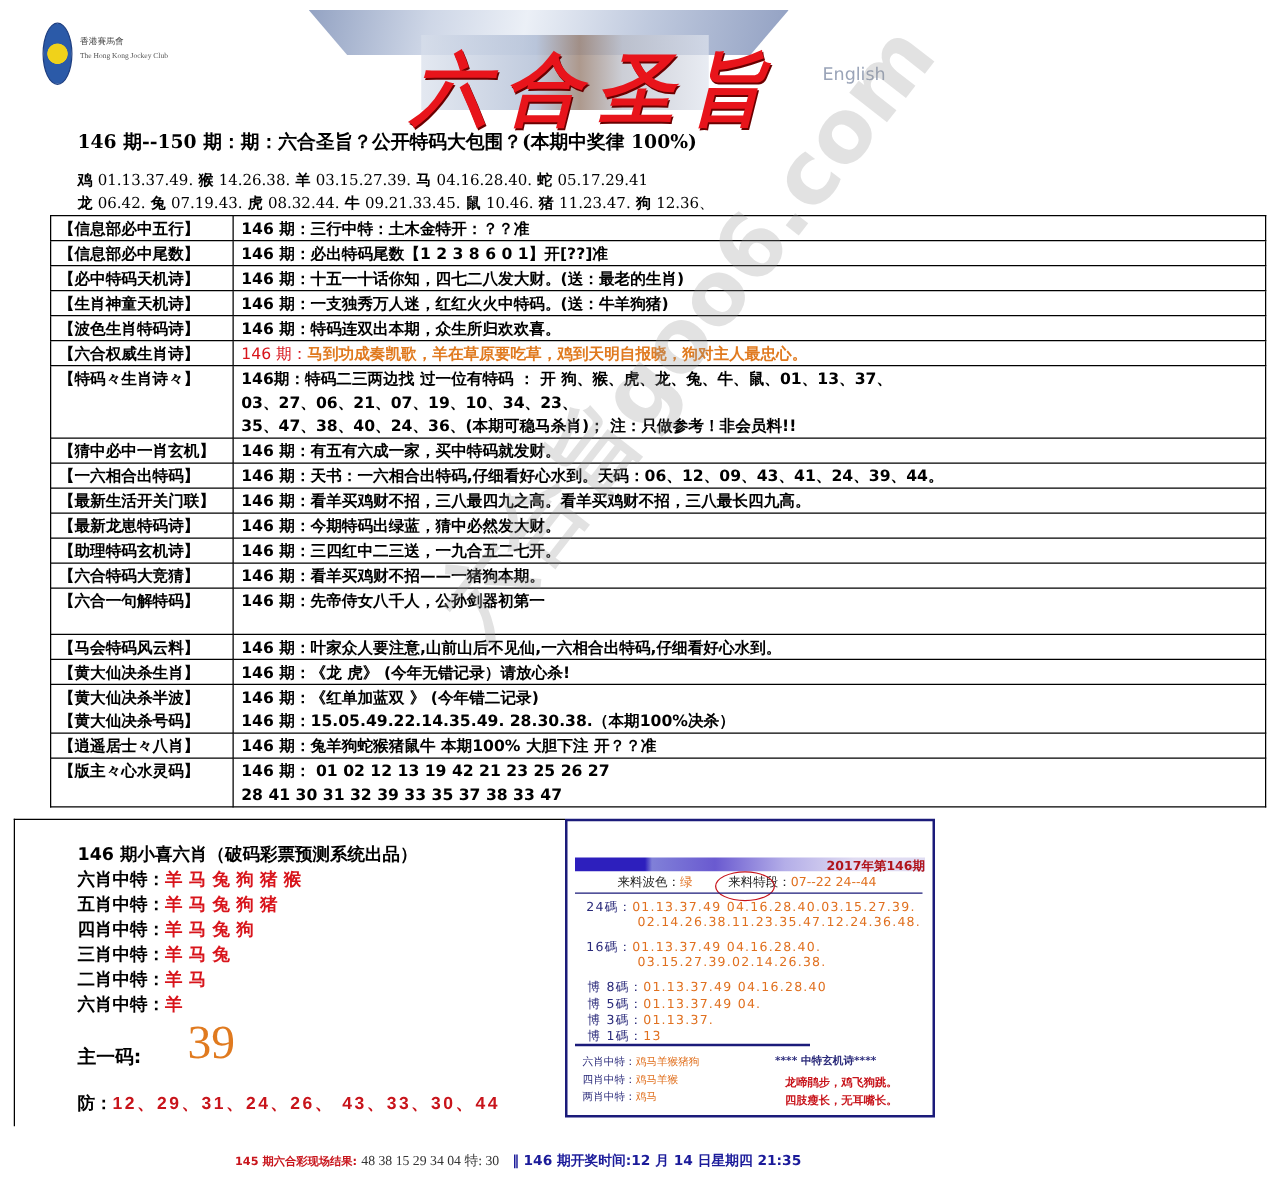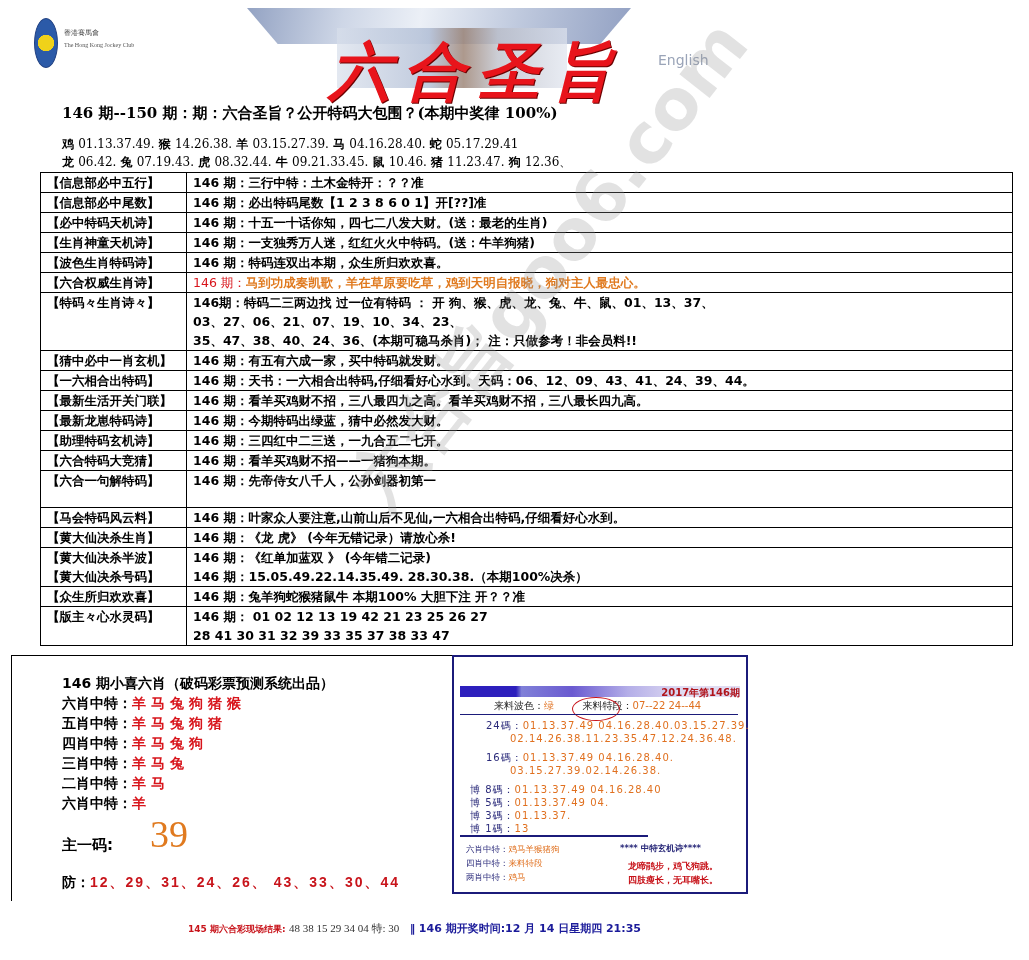--- a/index.html
+++ b/index.html
@@ -50,21 +50,21 @@
   
   .forum { left: 452px; top: 655px; width: 292px; height: 235px; border: 2px solid #1b1b7a; background: #fff; font-family: "DejaVu Sans", sans-serif; }
   .forum-title { position: absolute; left: 56px; top: 4px; font-size: 17px; font-weight: bold; color: #2a2a9a; white-space: nowrap; }
   .forum-title .ed { font-size: 11px; color: #c8141b; }
   .forum-bar { position: absolute; left: 6px; top: 29px; width: 280px; height: 11px; background: linear-gradient(90deg, #2d1fbd 0%, #2d1fbd 20%, #8080d8 22%, #6a5ad0 40%, #b4aee8 60%, #e0dcf2 80%); }
   .forum-year { position: absolute; right: 6px; top: 29px; font-size: 10px; font-weight: bold; color: #b0141b; }
   .forum-src { position: absolute; left: 40px; top: 42px; font-size: 10px; color: #222; white-space: nowrap; }
   .forum-src .o { color: #e0701f; }
   .forum-line { position: absolute; left: 6px; top: 57px; width: 278px; height: 1px; background: #1b1b7a; }
   .forum-stamp { position: absolute; left: 118px; top: 40px; width: 46px; height: 22px; border: 1px solid #c8141b; border-radius: 50%; }
-  .forum-row { position: absolute; left: 32px; font-size: 10px; color: #2a2a7a; white-space: nowrap; letter-spacing: 1px; }
+  .forum-row { position: absolute; left: 15px; font-size: 10px; color: #2a2a7a; white-space: nowrap; letter-spacing: 1px; }
   .forum-row .o { color: #e0701f; }
   .forum-line2 { position: absolute; left: 6px; top: 178px; width: 188px; height: 2px; background: #1b1b7a; }
   .forum-sub { position: absolute; left: 12px; font-size: 8.5px; color: #2a2a7a; white-space: nowrap; }
   .forum-sub .o { color: #e0701f; }
   .forum-poem-h { position: absolute; left: 166px; top: 186px; font-size: 8.5px; color: #2a2a7a; font-weight: bold; white-space: nowrap; }
   .forum-poem { position: absolute; left: 174px; font-size: 9px; color: #c8141b; font-weight: bold; white-space: nowrap; }
 
   
   .footer { left: 188px; top: 905px; font-size: 11px; white-space: nowrap; font-family: "DejaVu Sans", sans-serif; margin-top: 16px; }
   .footer .r { color: #c8141b; font-weight: bold; font-size: 9px; }
@@ -183,21 +183,21 @@
         <td class="lbl">
           <div>【黄大仙决杀半波】</div>
           <div>【黄大仙决杀号码】</div>
         </td>
         <td class="val">
           <div>146 期：《红单加蓝双 》        (今年错二记录)</div>
           <div>146  期：15.05.49.22.14.35.49.  28.30.38.（本期100%决杀）</div>
         </td>
       </tr>
     <tr class="row-h20">
-        <td class="lbl">【众生所归欢欢喜】</td>
+        <td class="lbl">【逍遥居士々八肖】</td>
         <td class="val">146  期：兔羊狗蛇猴猪鼠牛  本期100%  大胆下注          开？？准</td>
       </tr>
     <tr>
         <td class="lbl">【版主々心水灵码】</td>
         <td class="val">
           <div>146 期：   01  02  12  13  19  42  21  23  25  26  27</div>
           <div>28  41  30  31  32  39  33  35  37  38  33  47</div>
         </td>
       </tr>
   </tbody>
@@ -229,21 +229,21 @@
   <div class="forum-row" style="top:108px; left:56px"><span class="o">03.15.27.39.02.14.26.38.</span></div>
 
   <div class="forum-row" style="top:126px; left:16px"><span>博 8碼：</span><span class="o">01.13.37.49 04.16.28.40</span></div>
   <div class="forum-row" style="top:139px; left:16px"><span>博 5碼：</span><span class="o">01.13.37.49 04.</span></div>
   <div class="forum-row" style="top:152px; left:16px"><span>博 3碼：</span><span class="o">01.13.37.</span></div>
   <div class="forum-row" style="top:165px; left:16px"><span>博 1碼：</span><span class="o">13</span></div>
 
   <div class="forum-line2"></div>
 
   <div class="forum-sub" style="top:187px"><span>六肖中特：</span><span class="o">鸡马羊猴猪狗</span></div>
-  <div class="forum-sub" style="top:201px"><span>四肖中特：</span><span class="o">来料特段</span></div>
+  <div class="forum-sub" style="top:201px"><span>四肖中特：</span><span class="o">鸡马羊猴</span></div>
   <div class="forum-sub" style="top:215px"><span>两肖中特：</span><span class="o">鸡马</span></div>
 
   <div class="forum-poem-h">****      中特玄机诗****</div>
   <div class="forum-poem" style="top:203px">龙啼鹃步，鸡飞狗跳。</div>
   <div class="forum-poem" style="top:217px">四肢瘦长，无耳嘴长。</div>
 </div>
 
 <div class="abs footer">
   <span class="r">145 期六合彩现场结果:</span>
   <span class="nums">48 38 15 29 34 04 特: 30</span>

